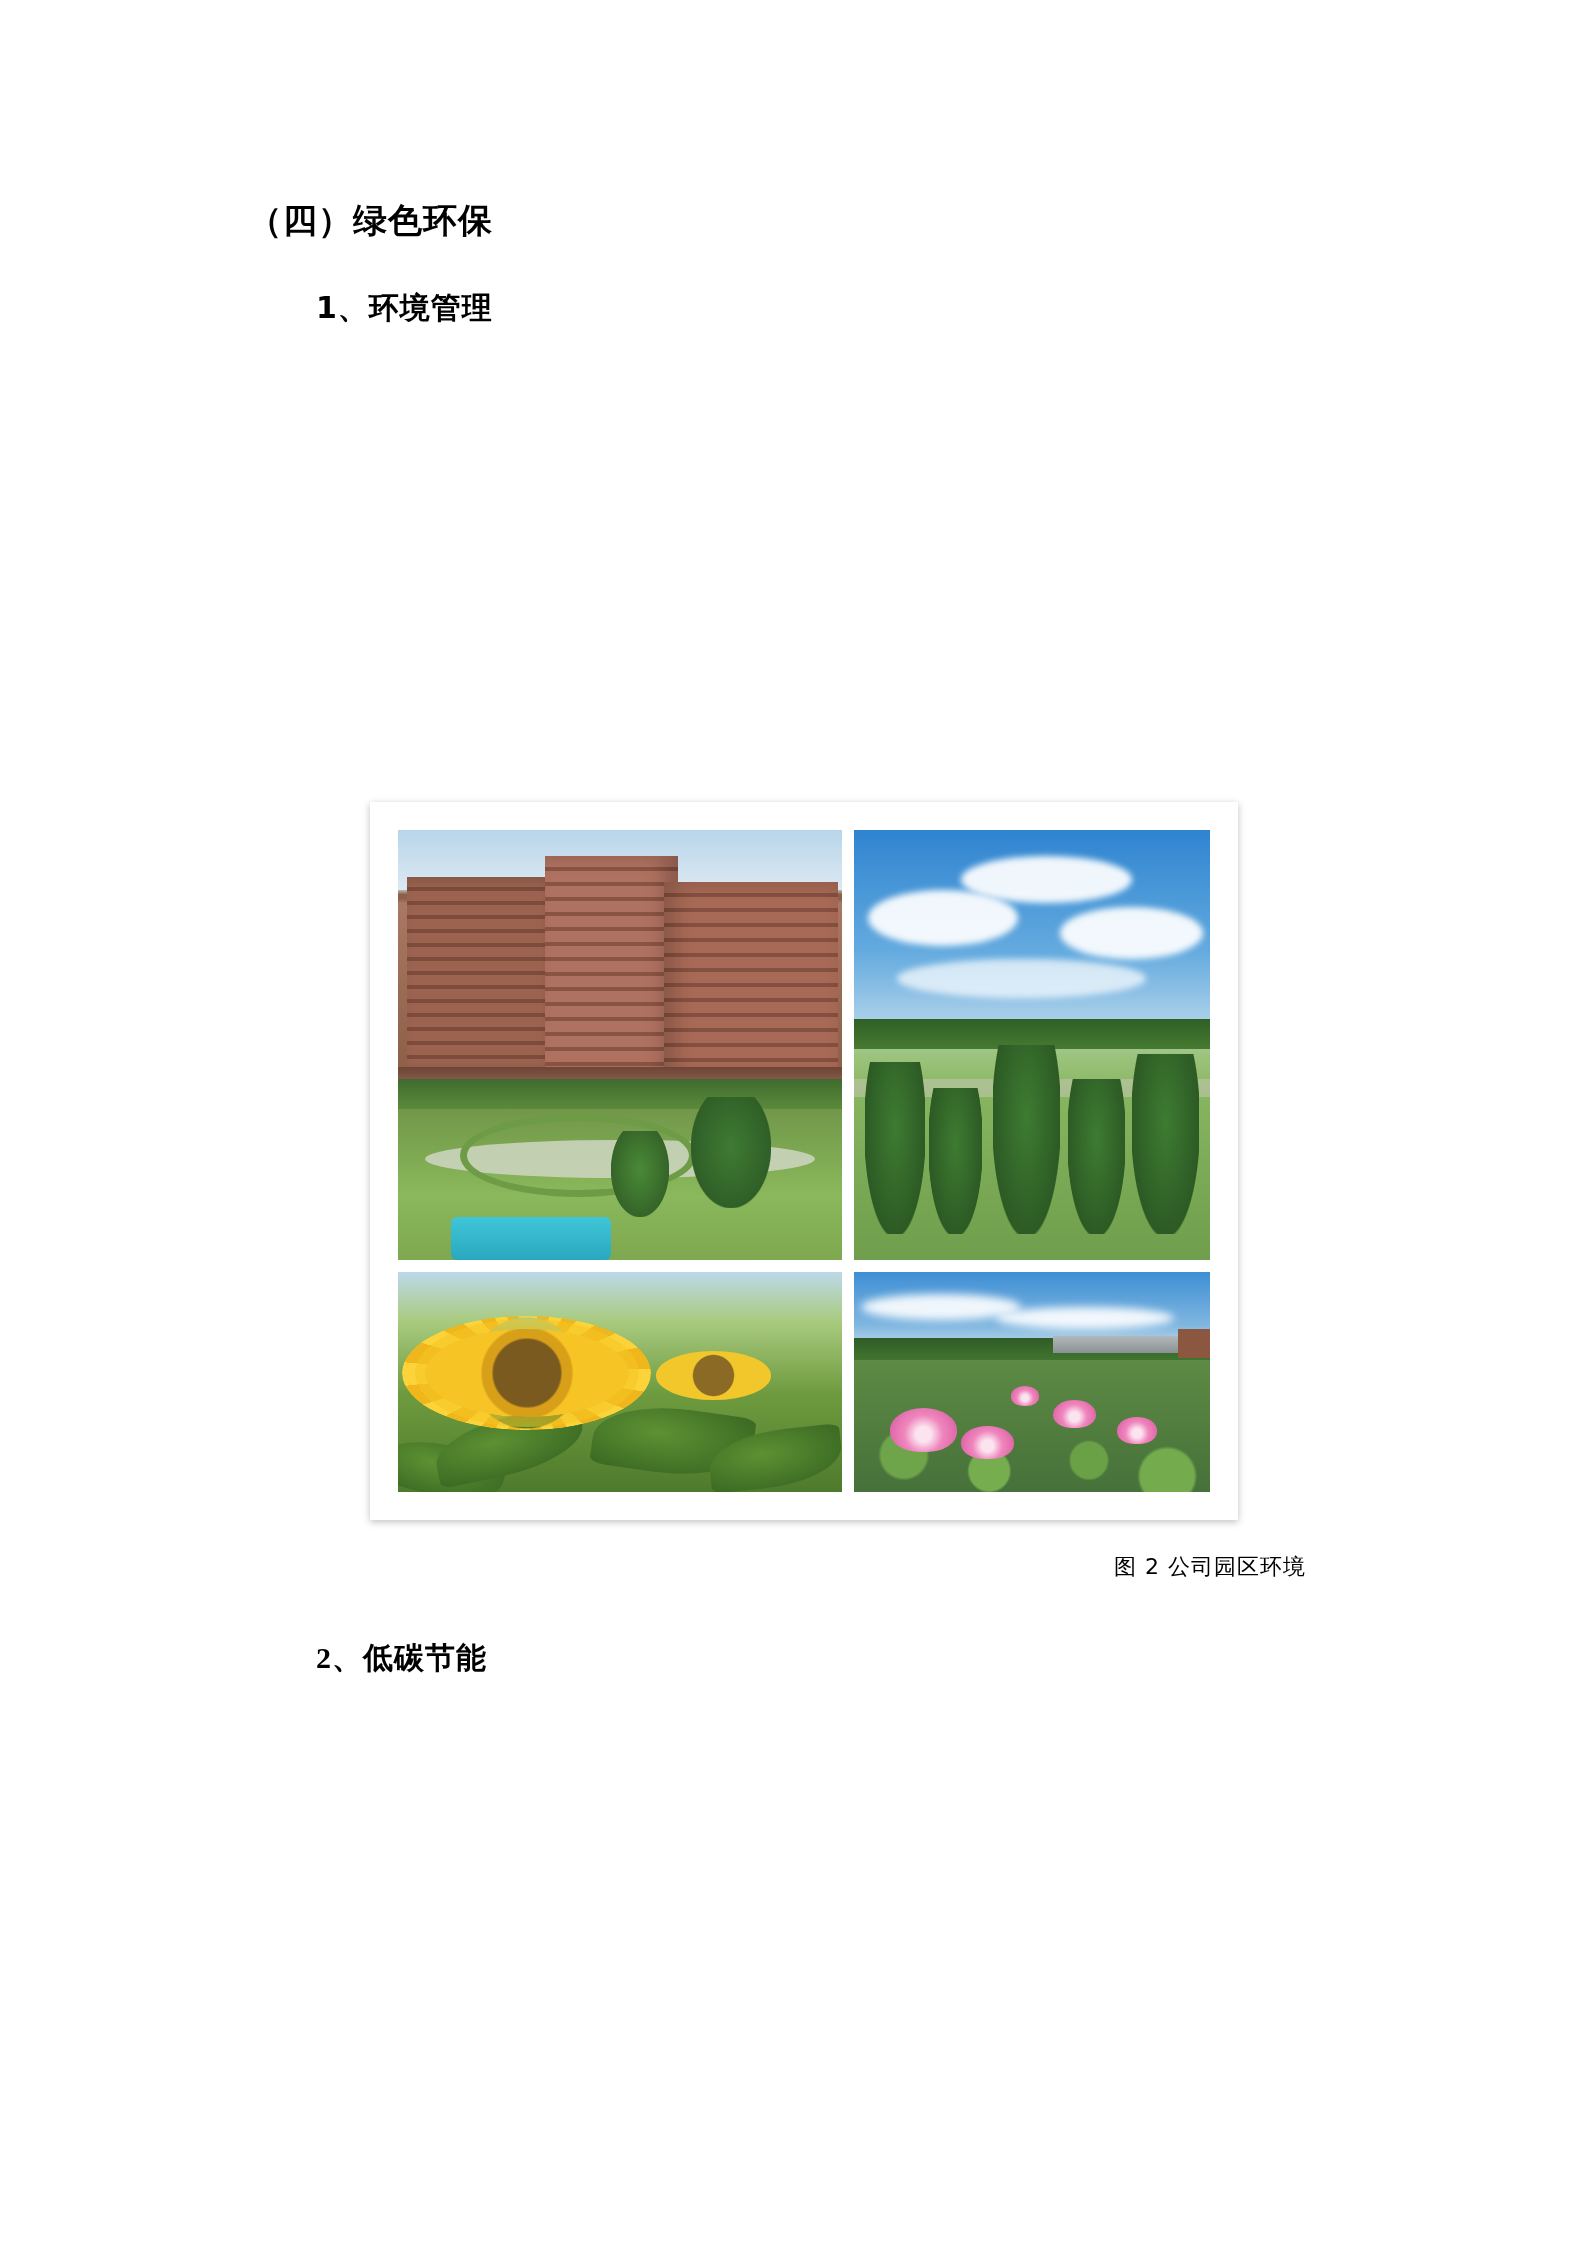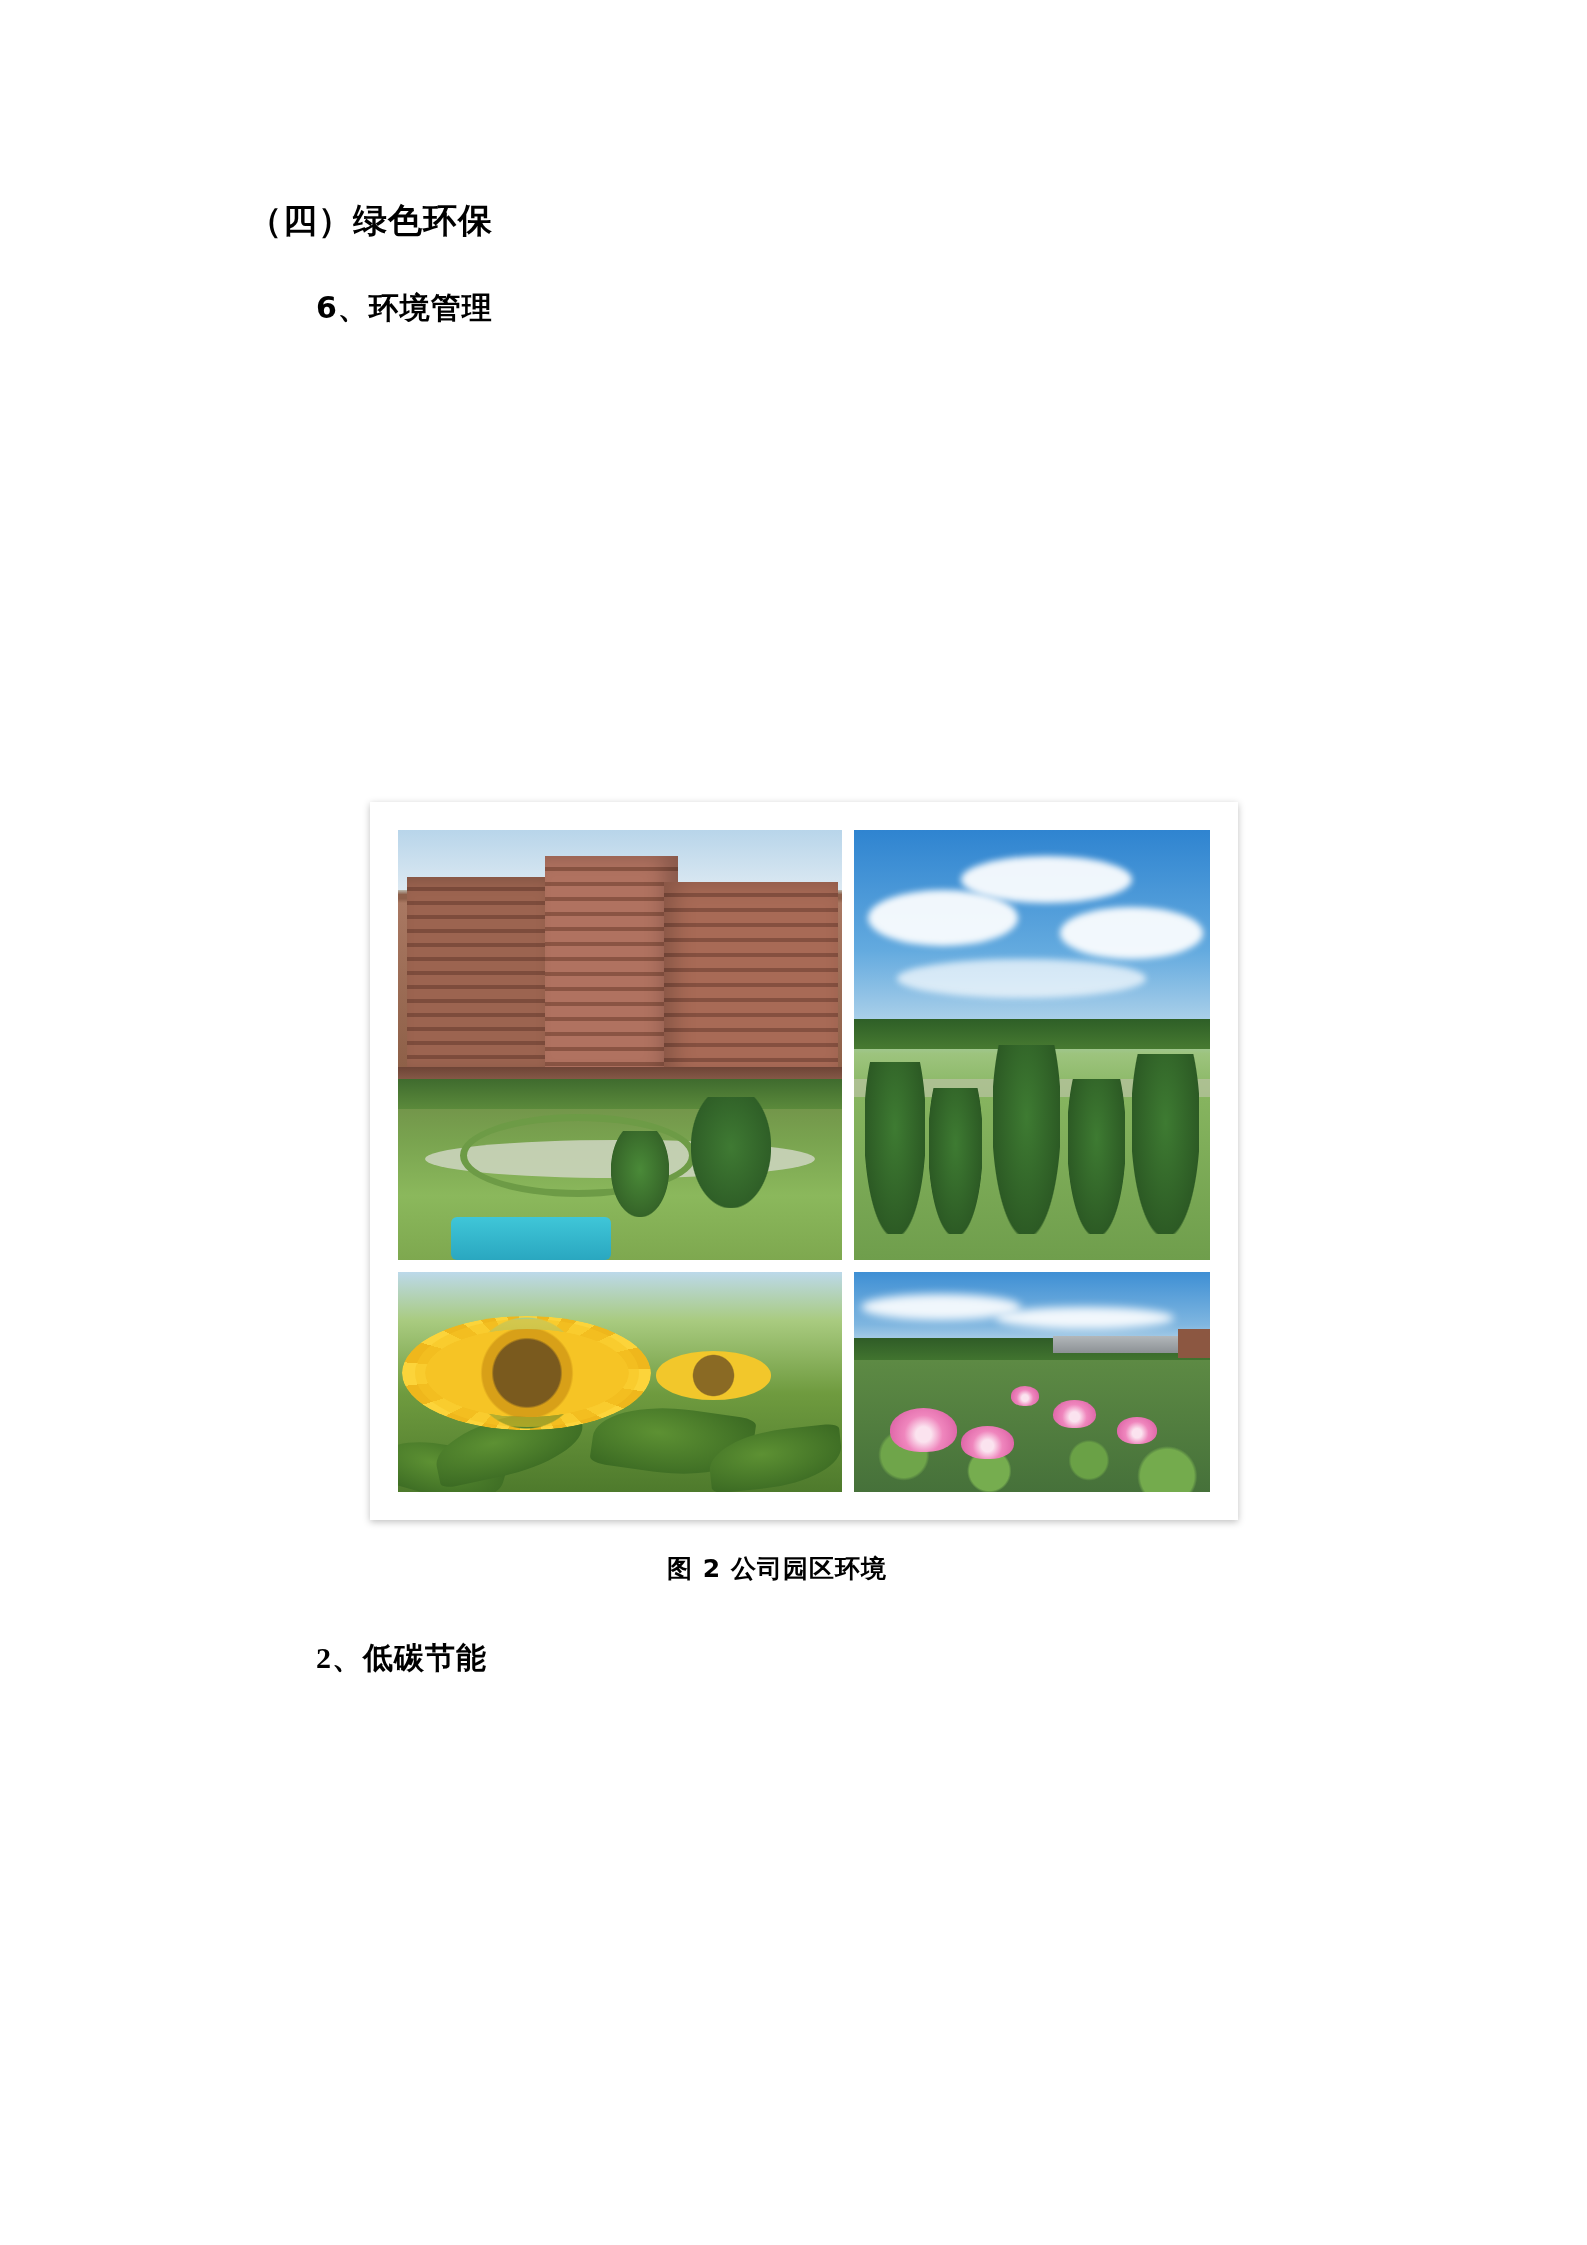--- a/index.html
+++ b/index.html
@@ -268,24 +268,24 @@
   .pl-f2 { left: 30%; top: 70%; width: 15%; height: 15%; }
   .pl-f3 { left: 56%; top: 58%; width: 12%; height: 13%; }
   .pl-f4 { left: 74%; top: 66%; width: 11%; height: 12%; }
   .pl-f5 { left: 44%; top: 52%; width: 8%; height: 9%; }
 
   .fig-caption {
     position: absolute;
     left: 0;
     top: 1552px;
     width: 1058px;
-    text-align: center;
+    text-align: right;
     font-family: "DejaVu Sans", "Liberation Sans", sans-serif;
-    font-weight: bold;
-    font-size: 25px;
+    font-weight: normal;
+    font-size: 22px;
     letter-spacing: 1px;
   }
   .h-sub2 {
     font-family: Liberation Serif, serif;
     font-weight: bold;
     font-size: 30px;
     letter-spacing: 1px;
     margin: 0;
     position: absolute;
     left: 68px;
@@ -315,21 +315,21 @@
   }
 </style>
 </head>
 <body>
 
 <div class="page">
   <div class="content">
 
     <h1 class="h-section">（四）绿色环保</h1>
 
-    <h2 class="h-sub1">6、环境管理</h2>
+    <h2 class="h-sub1">1、环境管理</h2>
 
 
     <div class="figure-wrap">
       <div class="figure-inner">
 
         <div class="ph photo-buildings">
           <div class="pb-sky"></div>
           <div class="pb-block-left"></div>
           <div class="pb-block-mid"></div>
           <div class="pb-block-right"></div>

